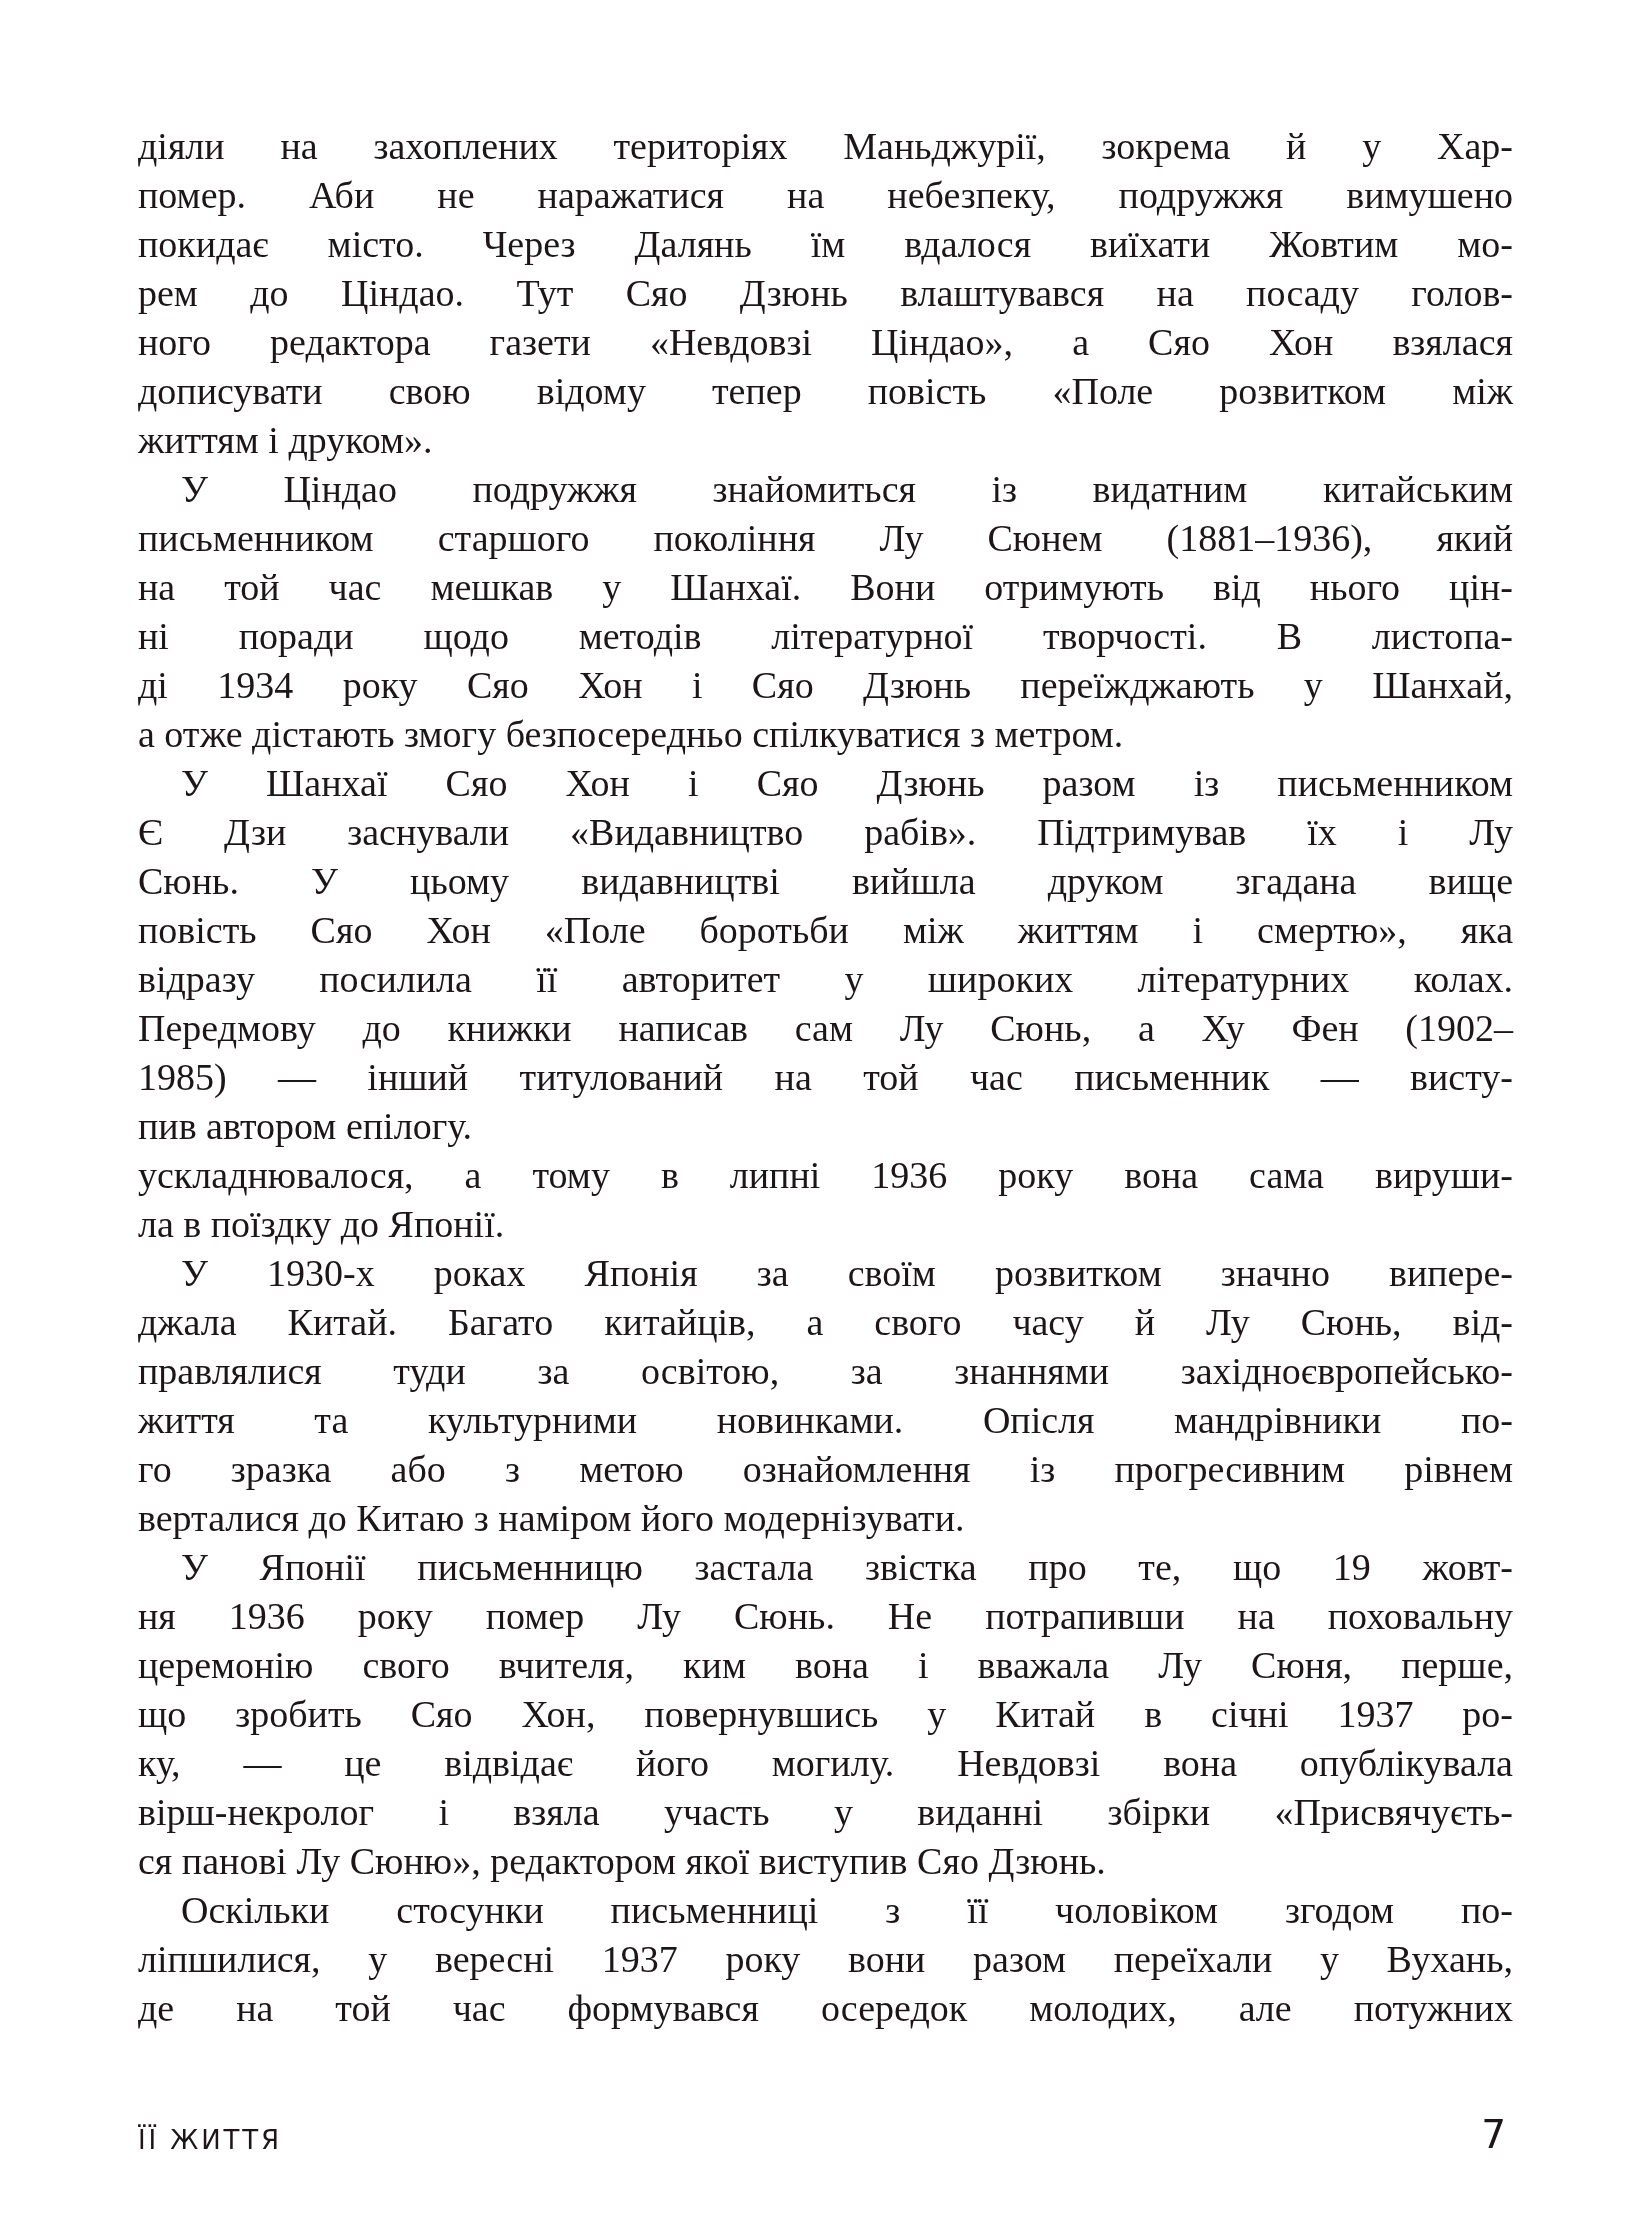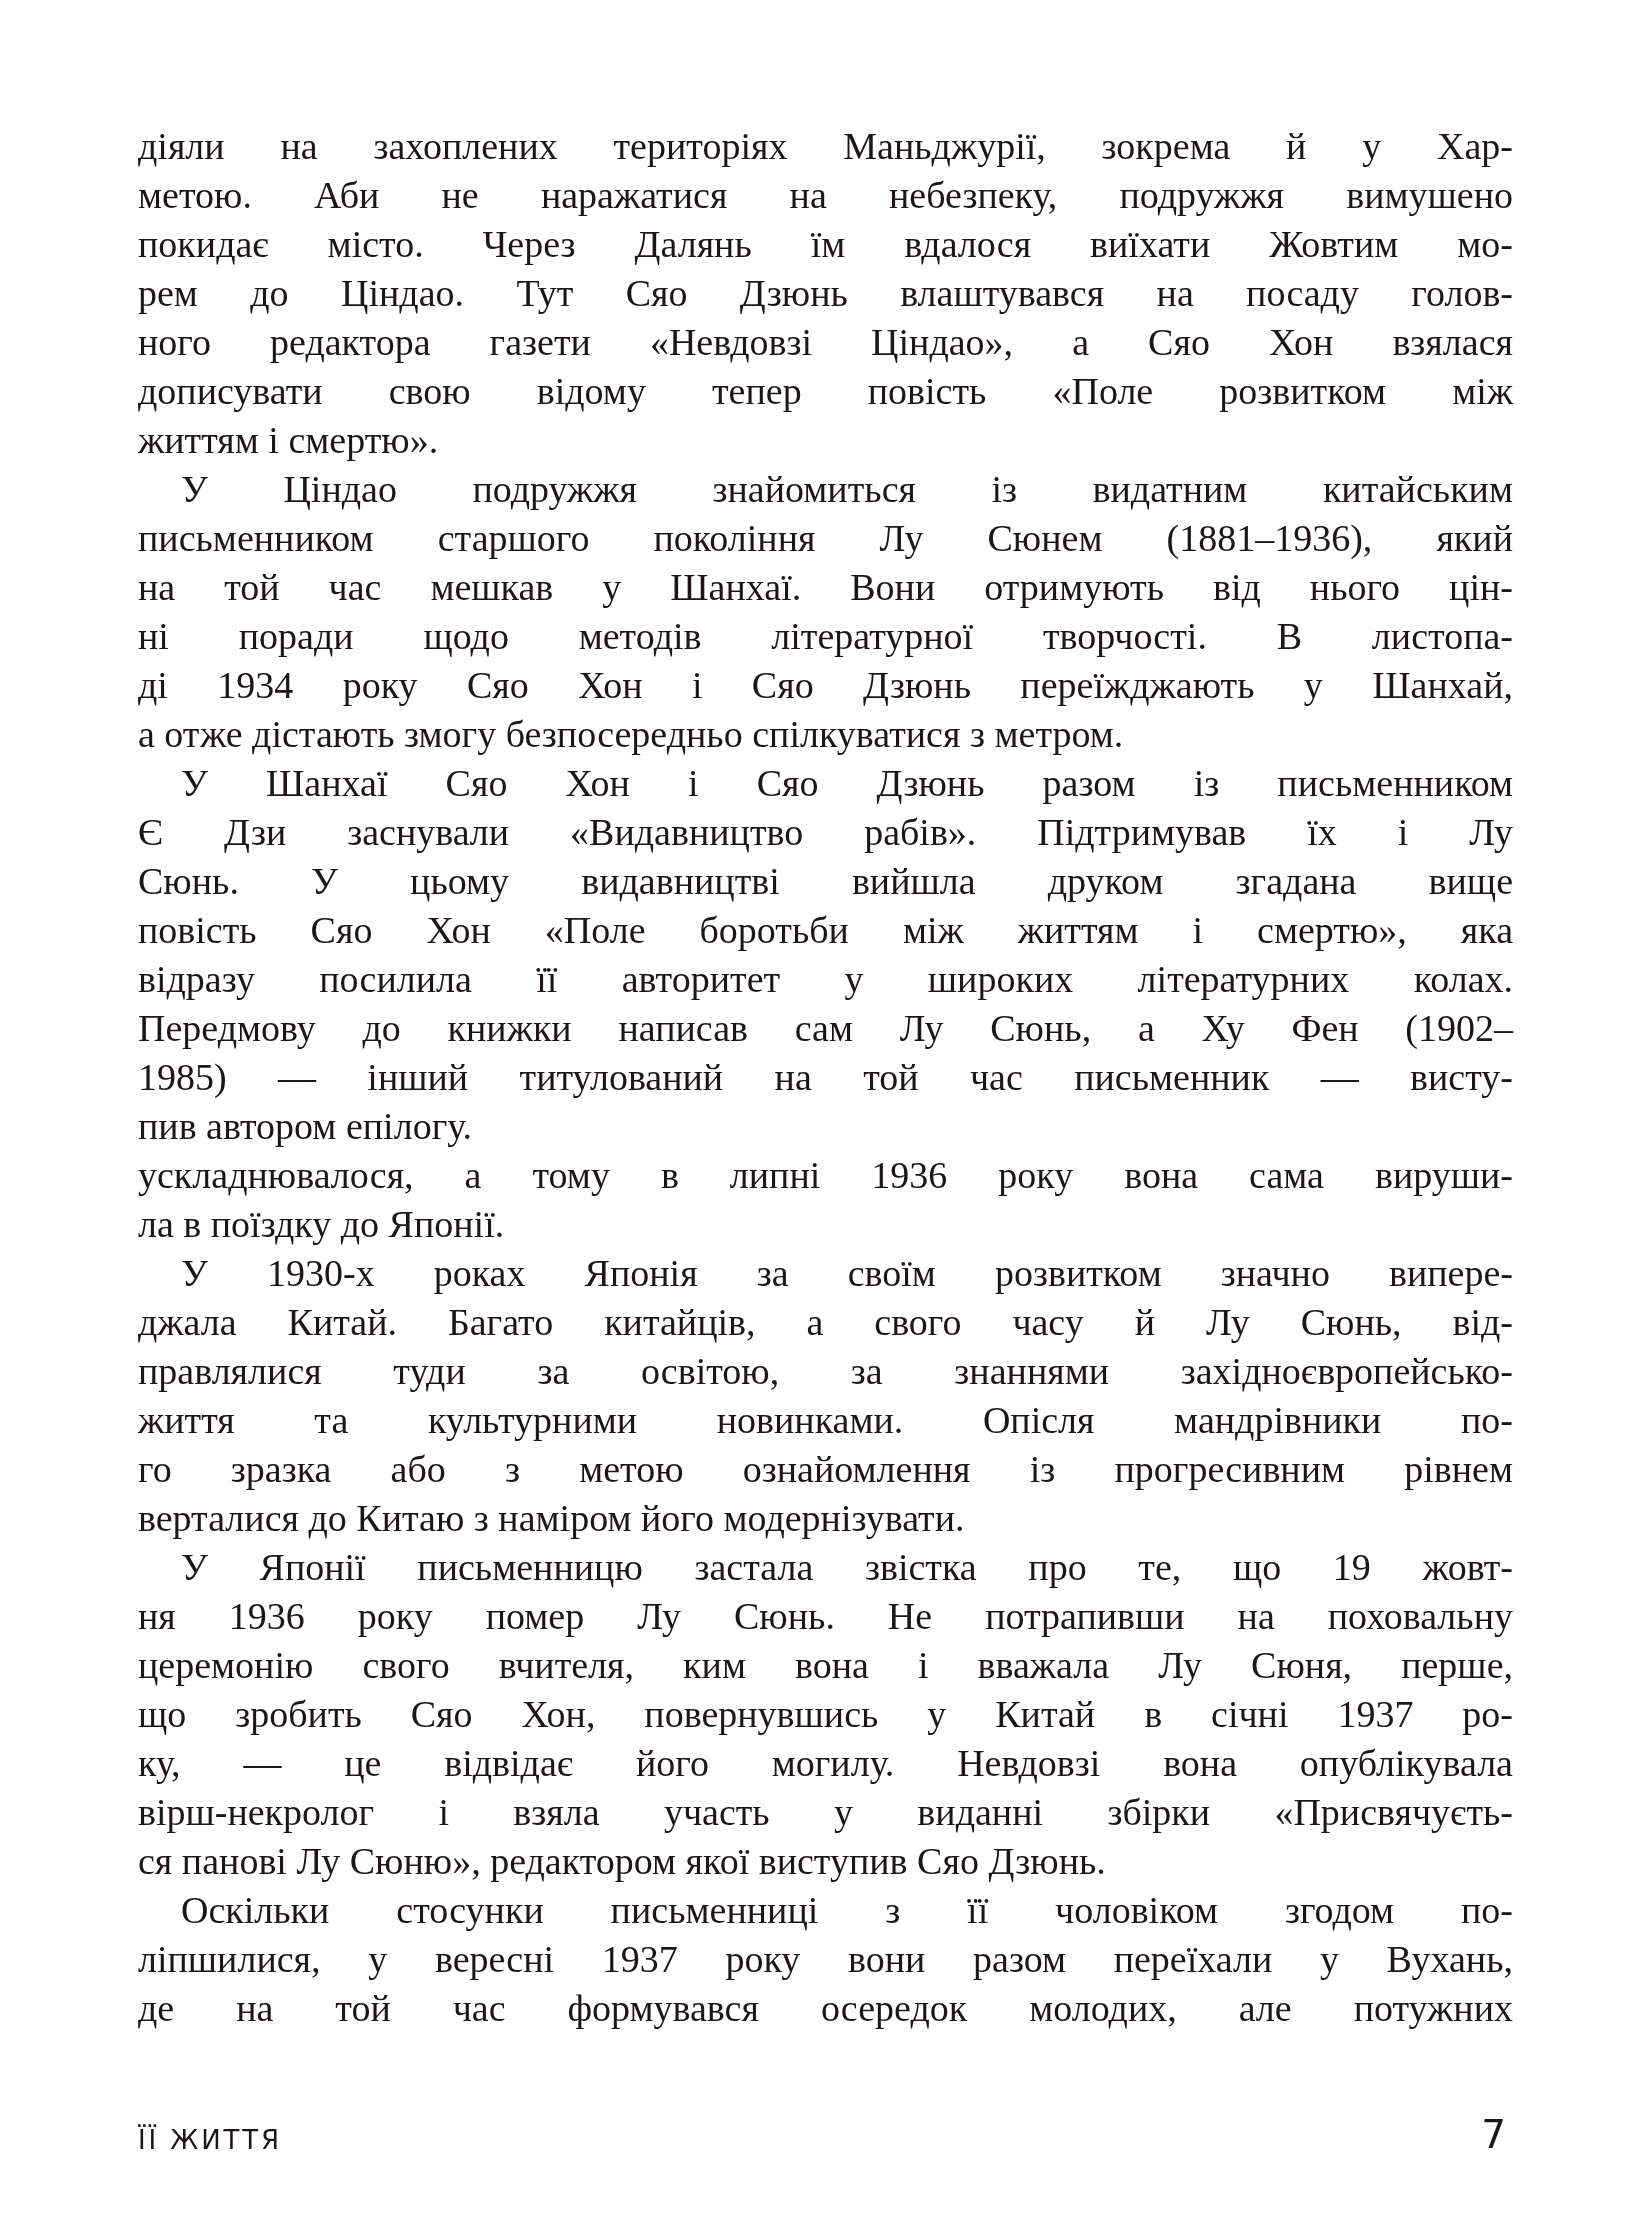--- a/index.html
+++ b/index.html
@@ -66,26 +66,26 @@
       color: #1c1618;
     }
   </style>
 </head>
 <body>
 
 <div class="page">
   <div class="text-block" id="text-block">
       <div>
         <span class="line">діяли на захоплених територіях Маньджурії, зокрема й у Хар-</span>
-        <span class="line">метою. Аби не наражатися на небезпеку, подружжя вимушено</span>
+        <span class="line">помер. Аби не наражатися на небезпеку, подружжя вимушено</span>
         <span class="line">покидає місто. Через Далянь їм вдалося виїхати Жовтим мо-</span>
         <span class="line">рем до Ціндао. Тут Сяо Дзюнь влаштувався на посаду голов-</span>
         <span class="line">ного редактора газети «Невдовзі Ціндао», а Сяо Хон взялася</span>
         <span class="line">дописувати свою відому тепер повість «Поле розвитком між</span>
-        <span class="line last">життям і смертю».</span>
+        <span class="line last">життям і друком».</span>
       </div>
       <div>
         <span class="line indent">У Ціндао подружжя знайомиться із видатним китайським</span>
         <span class="line">письменником старшого покоління Лу Сюнем (1881–1936), який</span>
         <span class="line">на той час мешкав у Шанхаї. Вони отримують від нього цін-</span>
         <span class="line">ні поради щодо методів літературної творчості. В листопа-</span>
         <span class="line">ді 1934 року Сяо Хон і Сяо Дзюнь переїжджають у Шанхай,</span>
         <span class="line last">а отже дістають змогу безпосередньо спілкуватися з метром.</span>
       </div>
       <div>

